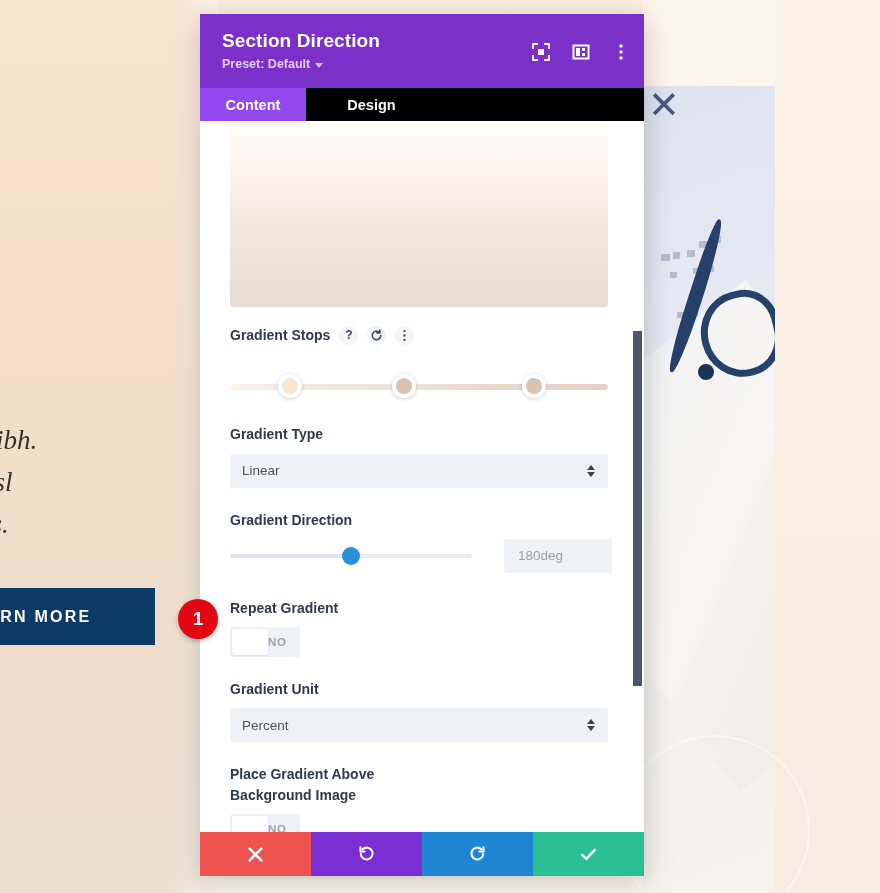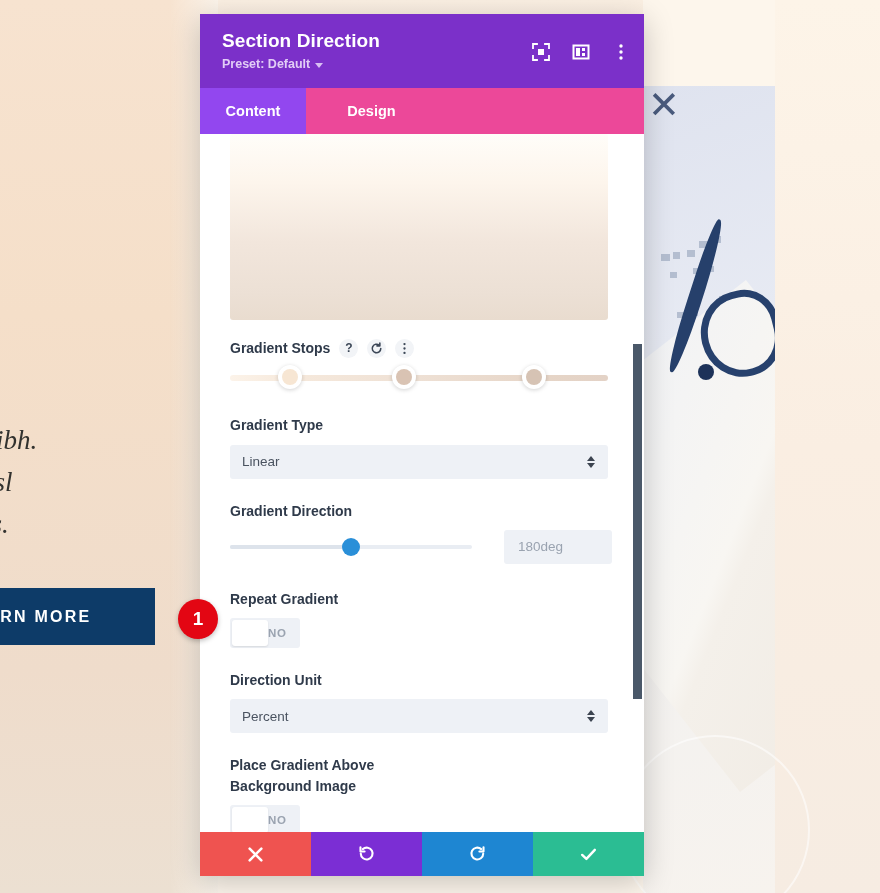--- a/index.html
+++ b/index.html
@@ -183,22 +183,22 @@
     position: absolute;
     right: 14px; top: 29px;
     display: flex;
     align-items: center;
     gap: 22px;
   }
   .hdr-icon { width: 18px; height: 18px; display:block; cursor: pointer; }
 
   .tabs {
     display: flex;
-    background: #ec4899;
-    height: 46px;
+    background: #000000;
+    height: 33px;
     flex: 0 0 auto;
   }
   .tab {
     color: #ffffff;
     font-size: 14.5px;
     font-weight: bold;
     display: flex;
     align-items: center;
     justify-content: center;
     height: 100%;
@@ -226,21 +226,21 @@
   }
 
   .field { margin-top: 18px; }
   .field-label {
     font-size: 14px;
     color: #2f3a4a;
     font-weight: bold;
     margin-bottom: 9px;
     line-height: 1.45;
   }
-  .label-row { display: flex; align-items: center; gap: 9px; margin-bottom: 7px; }
+  .label-row { display: flex; align-items: center; gap: 9px; margin-bottom: 29px; }
   .label-row .field-label { margin-bottom: 0; }
 
   .mini-icon {
     width: 19px; height: 19px;
     border-radius: 50%;
     display: flex;
     align-items: center;
     justify-content: center;
     font-size: 12px;
     font-weight: bold;
@@ -574,21 +574,21 @@
 
       <div class="field" style="margin-top:25px;">
         <div class="field-label">Repeat Gradient</div>
         <div class="toggle">
           <span class="toggle-knob"></span>
           <span class="toggle-text">NO</span>
         </div>
       </div>
 
       <div class="field" style="margin-top:22px;">
-        <div class="field-label">Direction Unit</div>
+        <div class="field-label">Gradient Unit</div>
         <div class="sel">
           <span>Percent</span>
           <span class="sel-arrows">
               <i class="up"></i>
               <i class="dn"></i>
             </span>
         </div>
       </div>
 
       <div class="field" style="margin-top:22px;">

